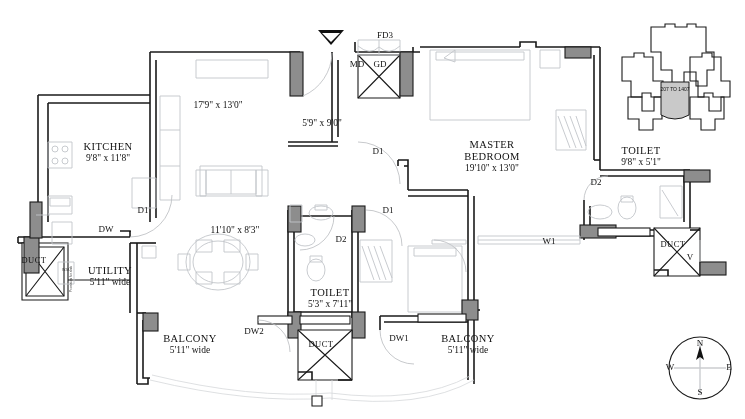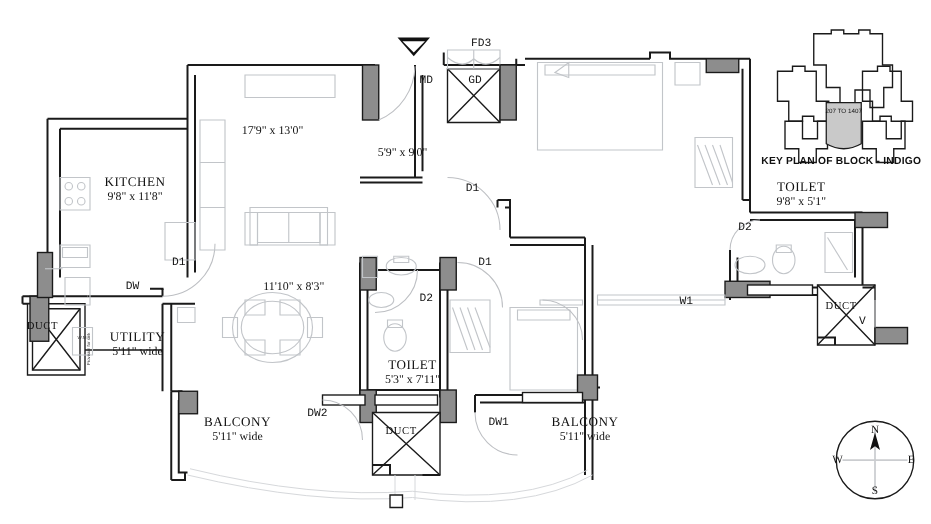--- a/index.html
+++ b/index.html
@@ -4,21 +4,21 @@
 <style>
   html,body{margin:0;padding:0;background:#ffffff;}
   body{font-family:"Liberation Serif",serif;}
   #plan{position:relative;width:745px;height:419px;background:#ffffff;overflow:hidden;}
   .svgwrap{position:absolute;left:0;top:0;width:745px;height:419px;}
   .lbl{position:absolute;text-align:center;color:#111;line-height:1.12;white-space:nowrap;
        font-family:"Liberation Serif",serif;}
   .room{font-size:10.5px;letter-spacing:.4px;}
   .room .dim{font-size:9.5px;letter-spacing:0;}
   .dimonly{font-size:9.5px;}
-  .dcode{font-family:Liberation Mono, monospace;font-size:9px;color:#111;}
+  .dcode{font-family:Liberation Serif, serif;font-size:9px;color:#111;}
   .duct{font-size:8.5px;letter-spacing:.5px;}
   .tiny{font-size:3.6px;font-family:"Liberation Sans",sans-serif;color:#333;}
   .vtiny{font-size:3.4px;font-family:"Liberation Sans",sans-serif;color:#333;
          transform:rotate(-90deg);transform-origin:left top;white-space:nowrap;}
   .keycap{font-family:"Liberation Sans",sans-serif;font-size:8.2px;font-weight:bold;
           letter-spacing:.2px;color:#111;}
   .keynum{font-family:"Liberation Sans",sans-serif;font-size:5px;color:#111;}
   .compassL{font-family:"Liberation Serif",serif;font-size:9px;color:#111;}
 </style>
 </head>
@@ -261,20 +261,25 @@
 
   <div class="lbl room" style="left:78px;top:141px;width:60px;">
     <div>KITCHEN</div>
     <div class="dim">9'8" x 11'8"</div>
   </div>
 
   <div class="lbl room" style="left:178px;top:100px;width:80px;">
     <div class="dim">17'9" x 13'0"</div>
   </div>
 
+  <div class="lbl room" style="left:442px;top:139px;width:100px;">
+    <div style="white-space:pre-line">MASTER
+BEDROOM</div>
+    <div class="dim">19'10" x 13'0"</div>
+  </div>
 
 
   <div class="lbl room" style="left:290px;top:287px;width:80px;">
     <div>TOILET</div>
     <div class="dim">5'3" x 7'11"</div>
   </div>
 
   <div class="lbl room" style="left:601px;top:145px;width:80px;">
     <div>TOILET</div>
     <div class="dim">9'8" x 5'1"</div>
@@ -291,21 +296,21 @@
   </div>
 
   <div class="lbl room" style="left:426px;top:333px;width:84px;">
     <div>BALCONY</div>
     <div class="dim">5'11" wide</div>
   </div>
 
   <div class="lbl dimonly" style="left:284px;top:118px;width:76px;">5'9"  x  9'0"</div>
   <div class="lbl dimonly" style="left:195px;top:225px;width:80px;">11'10" x 8'3"</div>
 
-  <div class="lbl dcode" style="left:330px;top:59px;width:22px;">MD</div>
+  <div class="lbl dcode" style="left:346px;top:59px;width:22px;">MD</div>
   <div class="lbl dcode" style="left:369px;top:59px;width:22px;">GD</div>
   <div class="lbl dcode" style="left:371px;top:30px;width:28px;">FD3</div>
   <div class="lbl dcode" style="left:368px;top:146px;width:20px;">D1</div>
   <div class="lbl dcode" style="left:133px;top:205px;width:20px;">D1</div>
   <div class="lbl dcode" style="left:378px;top:205px;width:20px;">D1</div>
   <div class="lbl dcode" style="left:331px;top:234px;width:20px;">D2</div>
   <div class="lbl dcode" style="left:586px;top:177px;width:20px;">D2</div>
   <div class="lbl dcode" style="left:94px;top:224px;width:24px;">DW</div>
   <div class="lbl dcode" style="left:385px;top:333px;width:28px;">DW1</div>
   <div class="lbl dcode" style="left:240px;top:326px;width:28px;">DW2</div>
@@ -313,20 +318,19 @@
   <div class="lbl dcode" style="left:684px;top:252px;width:12px;">V</div>
 
   <div class="lbl duct" style="left:14px;top:256px;width:40px;">DUCT</div>
   <div class="lbl duct" style="left:301px;top:340px;width:40px;">DUCT</div>
   <div class="lbl duct" style="left:653px;top:240px;width:40px;">DUCT</div>
 
   <div class="vtiny" style="position:absolute;left:69px;top:292px;">Provision for sink</div>
   <div class="tiny" style="position:absolute;left:62px;top:268px;">W.M.</div>
 
   <div class="lbl keynum" style="left:646px;top:87px;width:58px;">207 TO 1407</div>
-  <div class="lbl keycap" style="left:603px;top:124px;width:140px;">KEY PLAN OF BLOCK - INDIGO</div>
 
   <div class="lbl compassL" style="left:694px;top:338px;width:12px;">N</div>
   <div class="lbl compassL" style="left:723px;top:362px;width:12px;">E</div>
   <div class="lbl compassL" style="left:694px;top:387px;width:12px;">S</div>
   <div class="lbl compassL" style="left:664px;top:362px;width:12px;">W</div>
 
 </div>
 
 </body></html>

